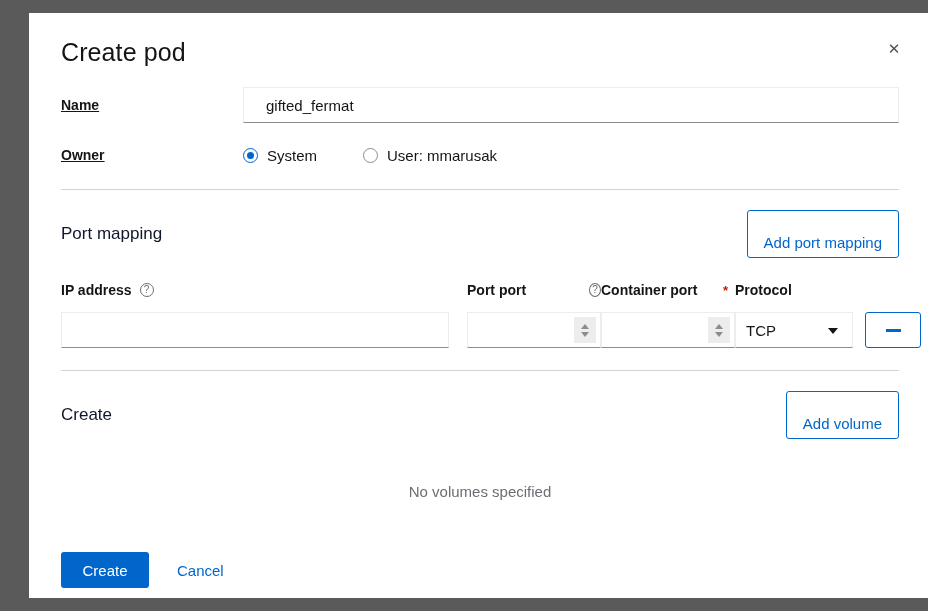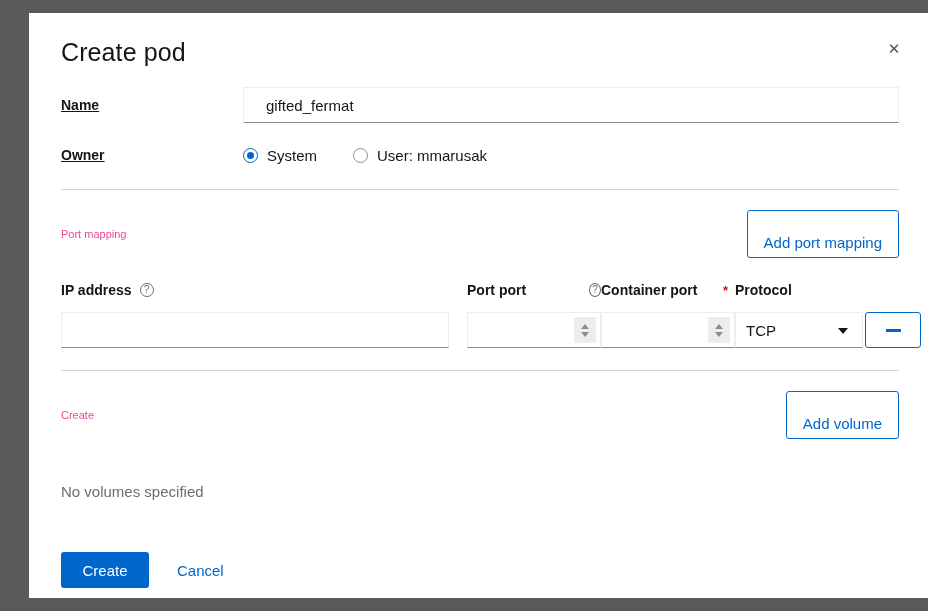--- a/index.html
+++ b/index.html
@@ -97,21 +97,21 @@
     border-radius: 0;
     font-family: "Liberation Sans", sans-serif;
     outline: none;
   }
   .pf-input::placeholder { color: #8a8d90; }
 
   
   .radio-group {
     display: flex;
     align-items: center;
-    gap: 8px;
+    gap: 18px;
     height: 24px;
   }
   .radio-item {
     display: flex;
     align-items: center;
     cursor: pointer;
     margin-right: 28px;
   }
   .radio-circle {
     width: 15px;
@@ -151,22 +151,22 @@
   }
 
   
   .section-head {
     display: flex;
     align-items: center;
     justify-content: space-between;
     margin-top: 20px;
   }
   .section-title {
-    font-size: 11px;
-    color: #ec4899;
+    font-size: 17px;
+    color: #0f172a;
   }
   .btn-secondary {
     border: 1px solid #06c;
     color: #06c;
     background: #ffffff;
     font-size: 15px;
     padding: 23px 16px;
     height: 36px;
     border-radius: 3px;
     cursor: pointer;
@@ -273,21 +273,21 @@
     position: relative;
     height: 36px;
     border: 1px solid #ededed;
     border-bottom: 1px solid #8a8d90;
     box-sizing: border-box;
     background: #fff;
     display: flex;
     align-items: center;
     padding: 0 10px;
     cursor: pointer;
-    width: 128px;
+    width: 118px;
   }
   .pf-select .sel-val {
     font-size: 15px;
     color: #151515;
   }
   .caret {
     position: absolute;
     right: 14px;
     top: 15px;
     width: 0;
@@ -313,21 +313,21 @@
   }
   .minus {
     width: 15px;
     height: 3px;
     background: #06c;
     display: block;
   }
 
   
   .empty-text {
-    text-align: left;
+    text-align: center;
     color: #6a6e73;
     font-size: 15px;
     margin-top: 44px;
   }
 
   
   .modal-footer {
     display: flex;
     align-items: flex-start;
     padding: 0 32px;

